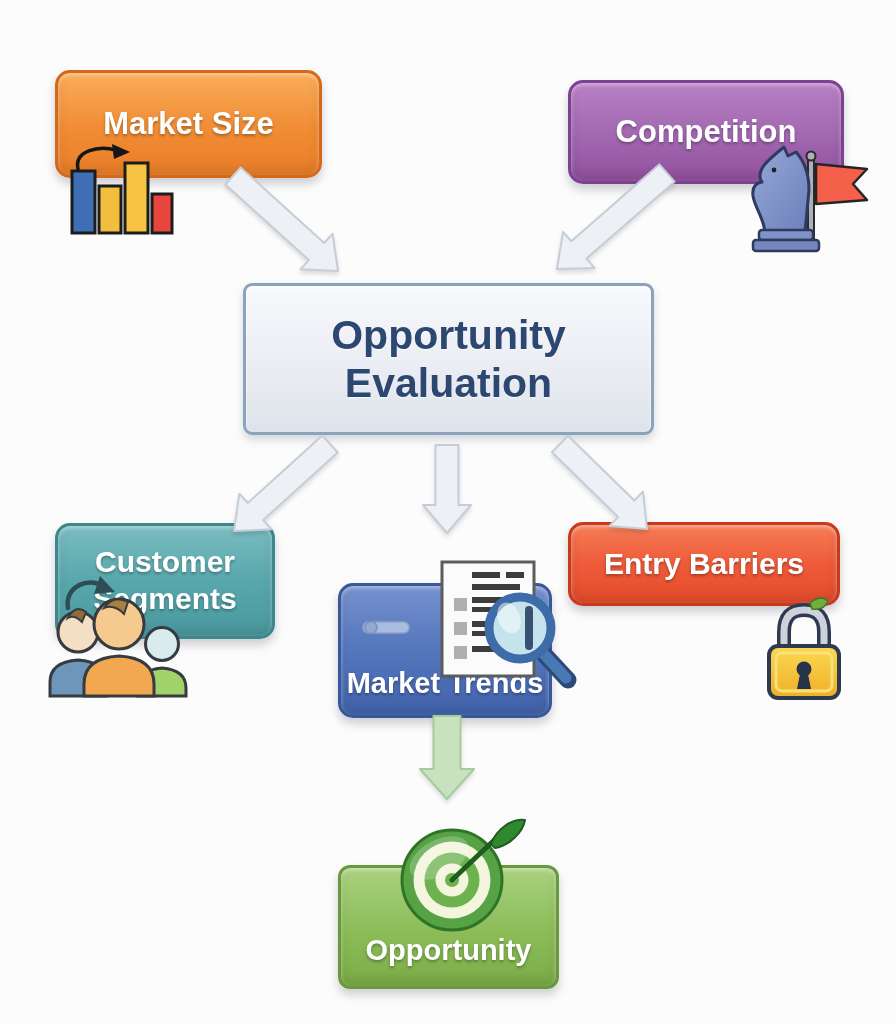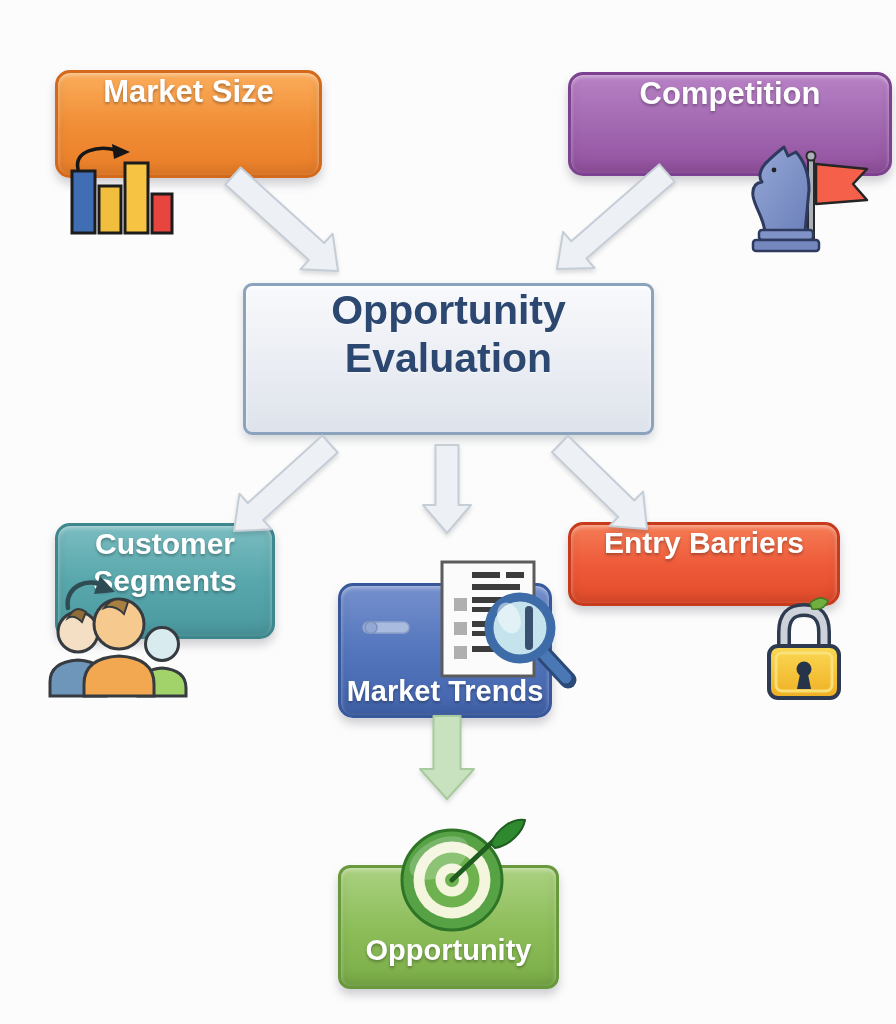--- a/index.html
+++ b/index.html
@@ -1,48 +1,48 @@
 <!DOCTYPE html>
 <html><head>
 <meta charset="utf-8">
 <style>
   html,body{margin:0;padding:0;}
   body{background:#FCFCFC;font-family:"Liberation Sans",sans-serif;}
   .canvas{position:relative;width:896px;height:1024px;background:#FCFCFC;overflow:hidden;}
 
   .box{
-    position:absolute;box-sizing:border-box;display:flex;justify-content:center;
+    position:absolute;box-sizing:border-box;display:flex;align-items:center;justify-content:center;
     border-radius:15px;z-index:1;
     box-shadow:0 6px 10px rgba(95,95,110,0.28), inset 0 2px 4px rgba(255,255,255,0.45), inset 0 -6px 12px rgba(0,0,0,0.10);
   }
   .box-label{
     font-weight:700;color:#FFFFFF;text-align:center;white-space:pre-line;line-height:1.22;
     text-shadow:0 2px 3px rgba(0,0,0,0.30);
   }
 
   .box--market-size{left:55px;top:70px;width:267px;height:108px;
     background:linear-gradient(180deg,#FBAC5A 0%,#F08C34 55%,#EA7E28 100%);border:3px solid #D4691C;}
   .box--market-size .box-label{font-size:31px;}
 
-  .box--competition{left:568px;top:72px;width:324px;height:104px;
+  .box--competition{left:568px;top:80px;width:276px;height:104px;
     background:linear-gradient(180deg,#B781C4 0%,#A167B0 55%,#92509E 100%);border:3px solid #7C4190;}
   .box--competition .box-label{font-size:31px;}
 
   .box--evaluation{left:243px;top:283px;width:411px;height:152px;border-radius:9px;
     background:linear-gradient(180deg,#F8F9FC 0%,#EAEDF3 55%,#DEE3EB 100%);border:3px solid #8CA3BE;
     box-shadow:0 5px 9px rgba(100,110,125,0.25), inset 0 2px 3px rgba(255,255,255,0.9);}
   .box--evaluation .box-label{font-size:41px;color:#2C4770;text-shadow:0 1px 1px rgba(255,255,255,0.7);line-height:1.18;}
 
   .box--customer{left:55px;top:523px;width:220px;height:116px;
     background:linear-gradient(180deg,#7ABCC0 0%,#58A7AC 50%,#4A999F 100%);border:3px solid #3D878D;}
   .box--customer .box-label{font-size:30px;}
 
   .box--trends{left:338px;top:583px;width:214px;height:135px;align-items:flex-end;
     background:linear-gradient(180deg,#7690CD 0%,#5476BD 50%,#4263AB 100%);border:3px solid #38589C;}
-  .box--trends .box-label{font-size:29px;padding-bottom:6px;}
+  .box--trends .box-label{font-size:29px;padding-bottom:14px;}
 
   .box--barriers{left:568px;top:522px;width:272px;height:84px;
     background:linear-gradient(180deg,#F57C55 0%,#EE5B3A 50%,#E44C2B 100%);border:3px solid #C83A1C;}
   .box--barriers .box-label{font-size:30px;}
 
   .box--opportunity{left:338px;top:865px;width:221px;height:124px;border-radius:12px;align-items:flex-end;
     background:linear-gradient(180deg,#AAD180 0%,#8BBC57 55%,#7AAC48 100%);border:3px solid #689A3D;}
   .box--opportunity .box-label{font-size:29px;padding-bottom:18px;}
 
   .icon{position:absolute;z-index:3;}

